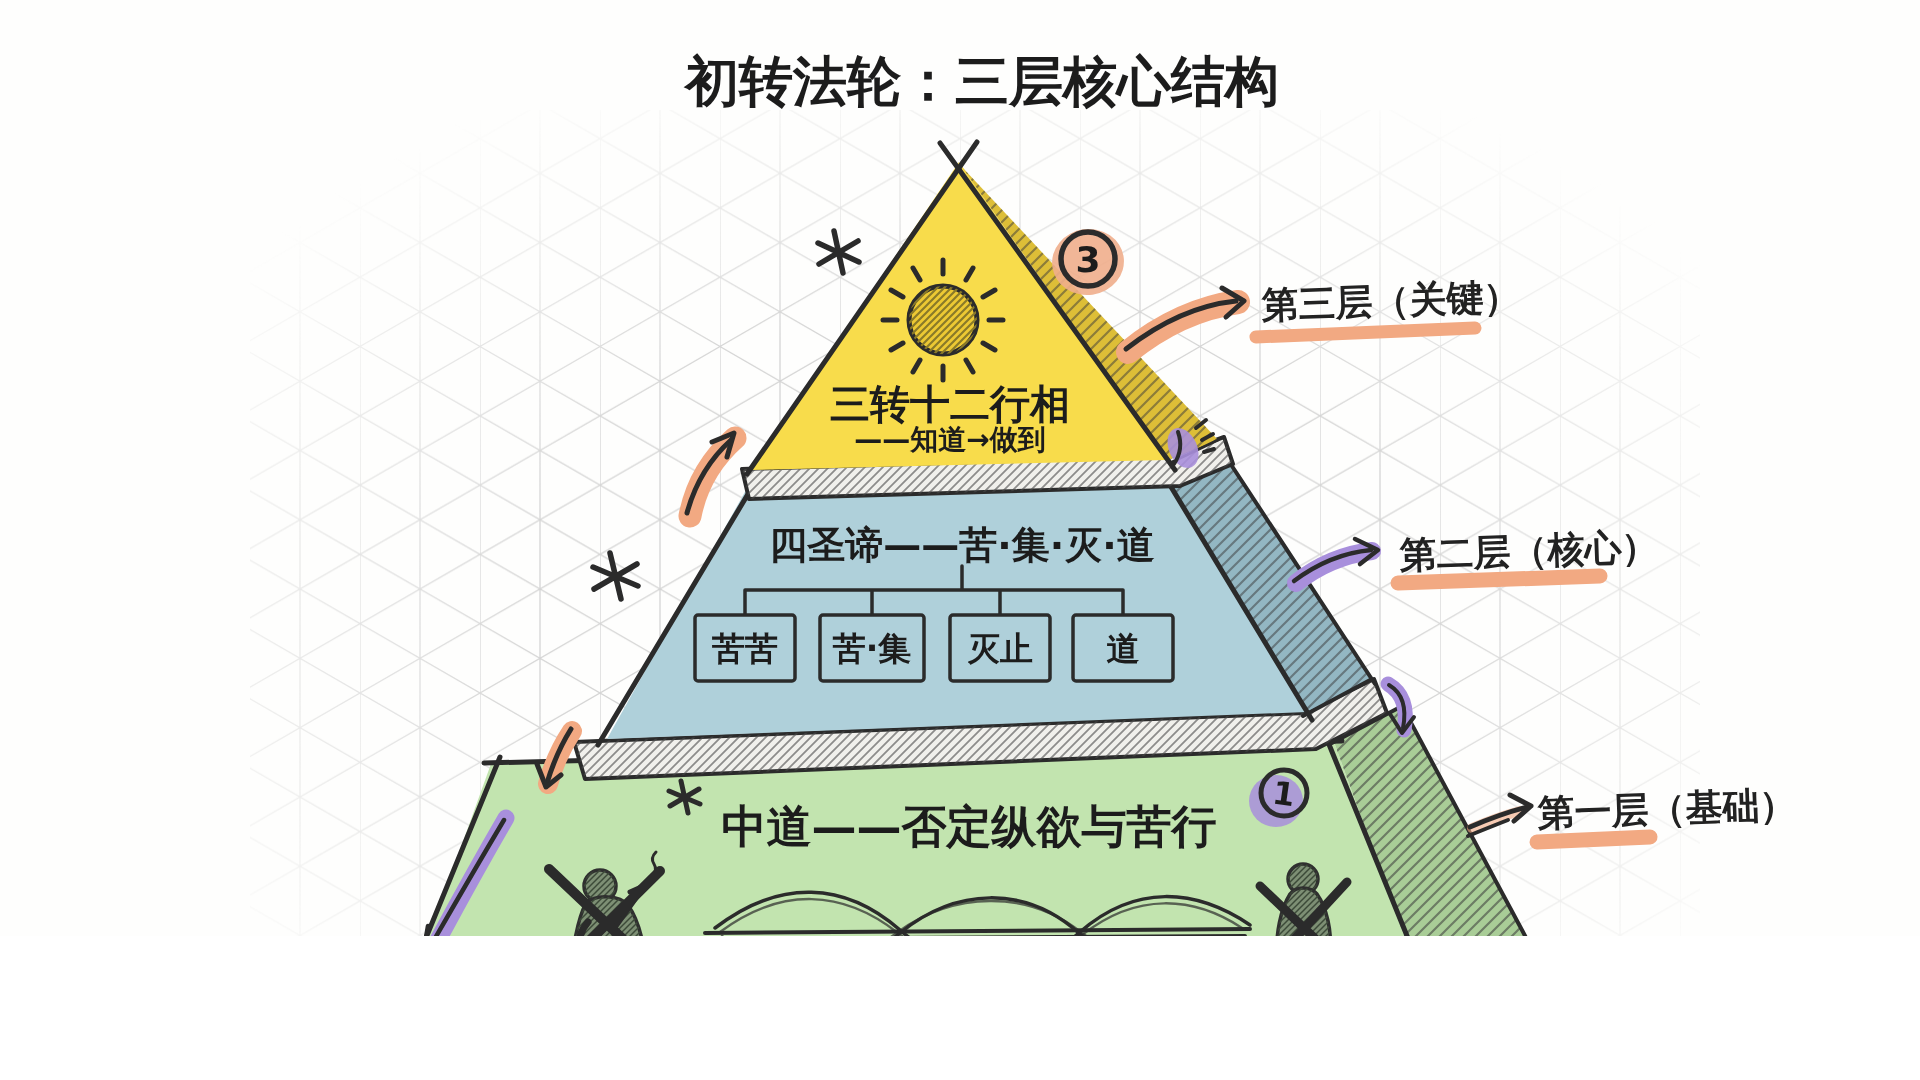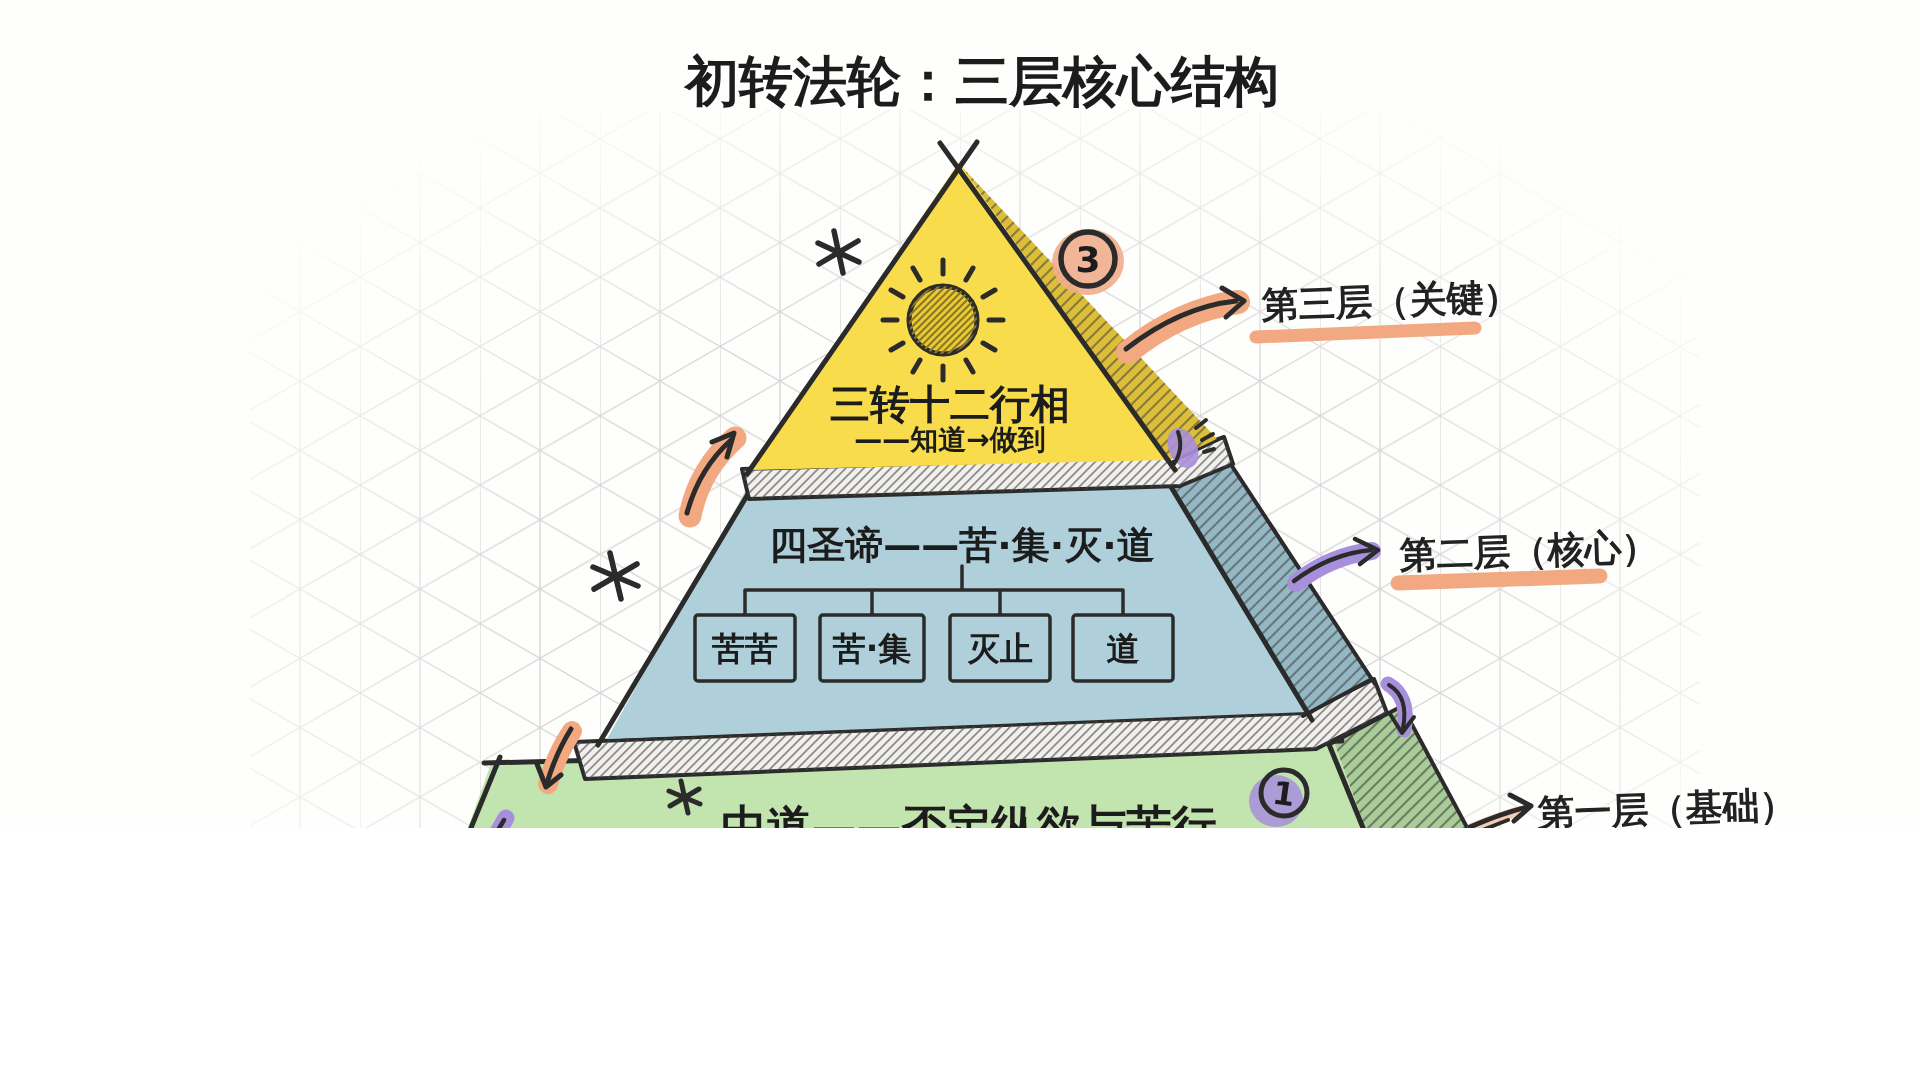--- a/index.html
+++ b/index.html
@@ -1,16 +1,16 @@
 <!DOCTYPE html>
 <html><head>
 <meta charset="utf-8">
 <style>
   html,body{margin:0;padding:0;background:#ffffff;}
-  .stage{width:1920px;height:828px;position:relative;background:#fefefe;overflow:hidden;}
+  .stage{width:1920px;height:936px;position:relative;background:#fefefe;overflow:hidden;}
   svg{display:block;}
   .t-bold{font-family:"DejaVu Sans",sans-serif;font-weight:bold;fill:#1c1c1c;}
   .t-hand{font-family:"DejaVu Sans",sans-serif;font-weight:600;fill:#222222;}
   .ink{stroke:#2b2b2b;stroke-linecap:round;stroke-linejoin:round;fill:none;}
 </style>
 </head>
 <body>
 
 <div class="stage">
 <svg width="1920" height="1080" viewBox="0 0 1920 1080">

